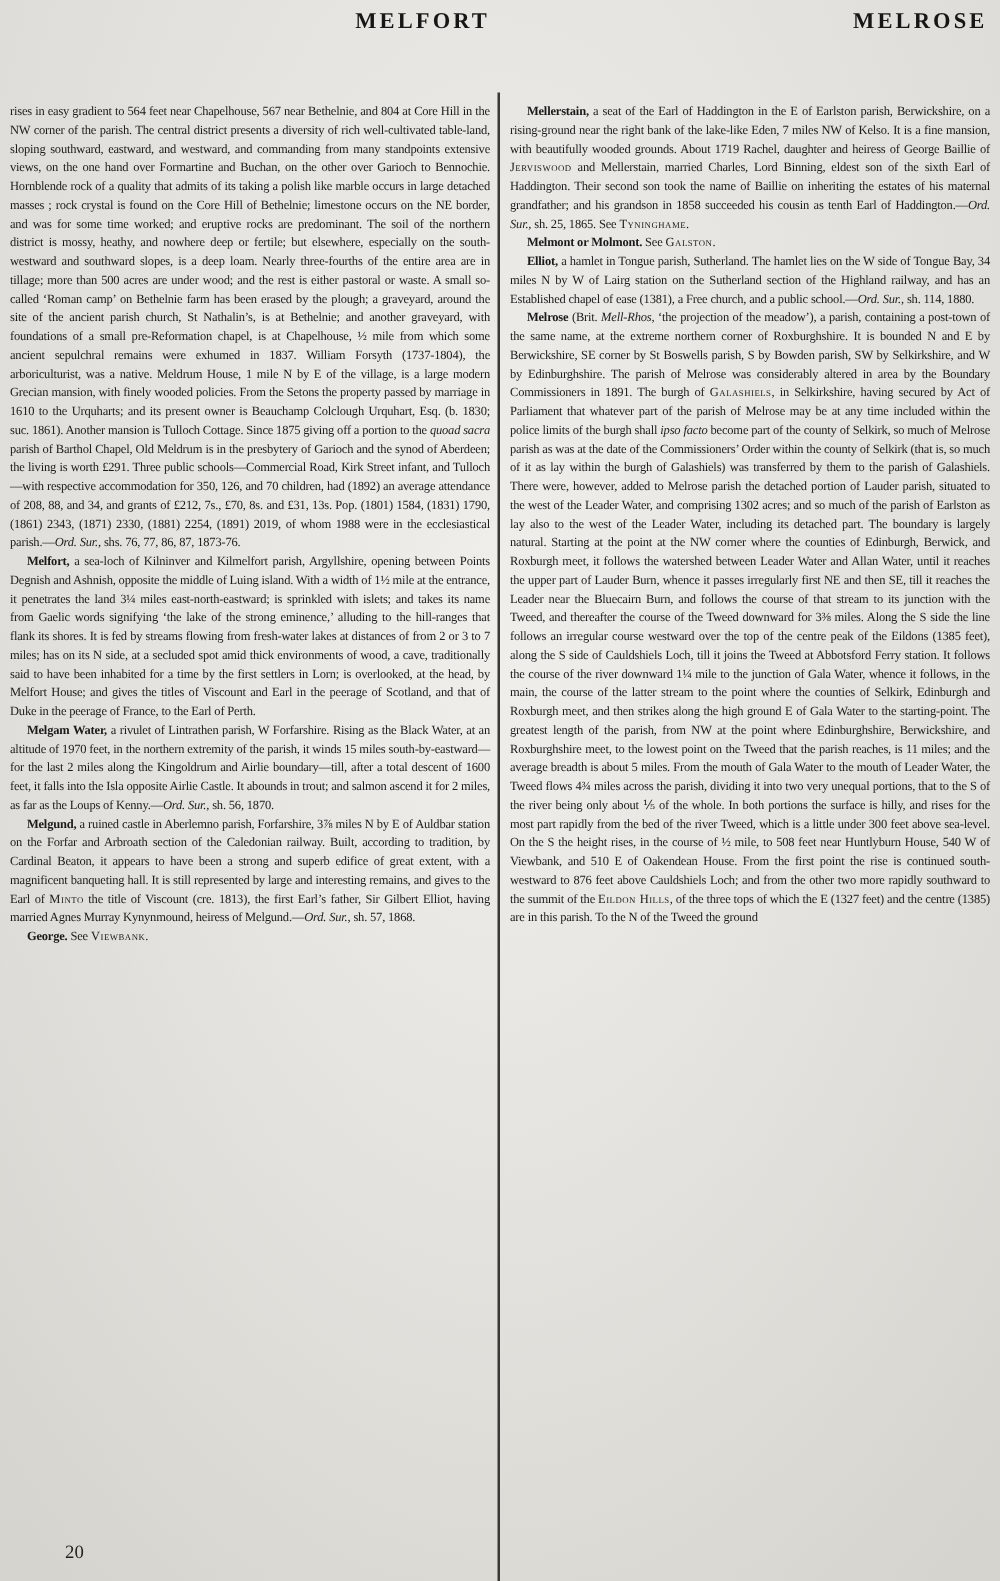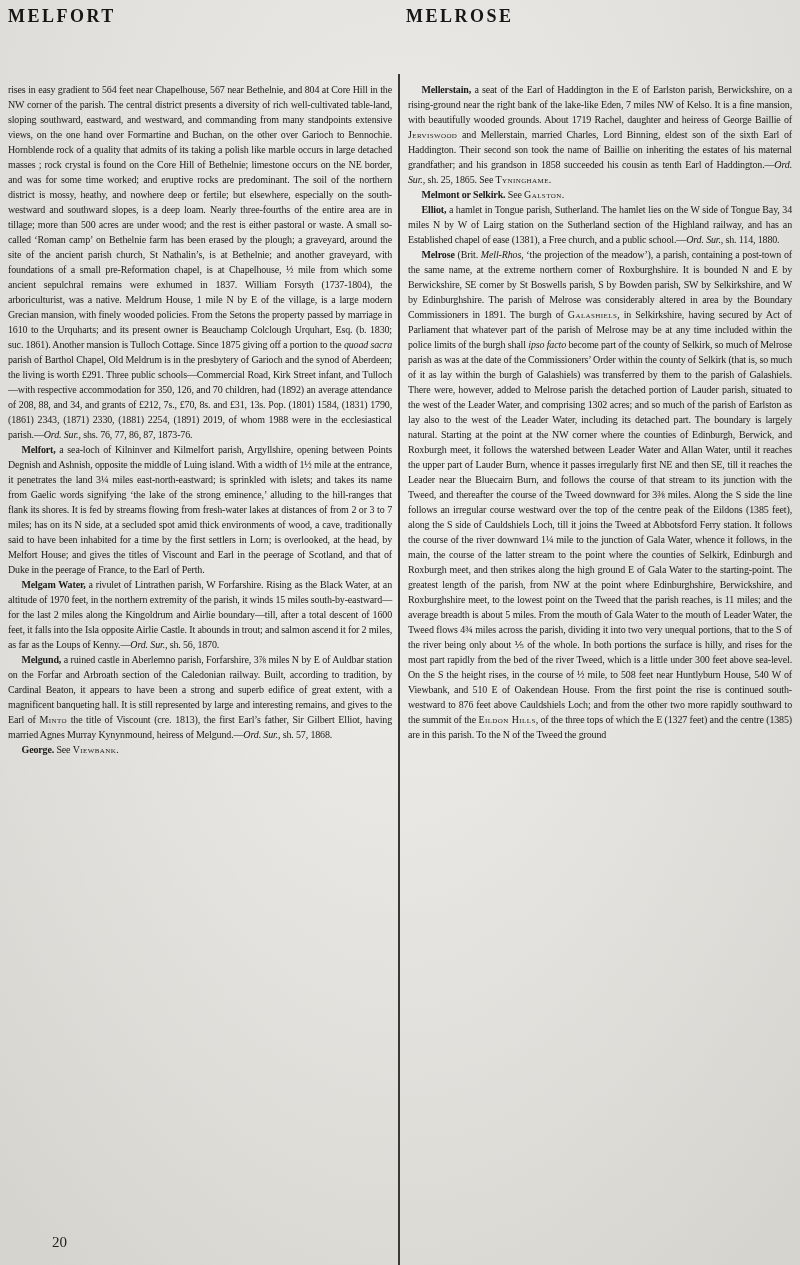--- a/index.html
+++ b/index.html
@@ -11,21 +11,21 @@
     background:
       radial-gradient(ellipse at 50% 40%, rgba(255,255,255,0.35), rgba(0,0,0,0.06) 95%),
       linear-gradient(180deg, #eae8e3 0%, #e7e5e0 55%, #e3e1db 100%);
     color: #1b1a18;
     font-family: "Liberation Serif", "DejaVu Serif", serif;
   }
   .running-head {
     position: absolute;
     top: 6px;
     width: 384px;
-    text-align: left;
+    text-align: right;
     font-weight: bold;
     font-size: 18px;
     letter-spacing: 2.5px;
     color: #171614;
   }
   .running-head.left  { left: 8px; }
   .running-head.right { left: 406px; }
   .divider {
     position: absolute;
     left: 398px;
@@ -69,19 +69,19 @@
 
   <div class="col left">
       <p class="para noindent"><span>rises in easy gradient to 564 feet near Chapelhouse, 567 near Bethelnie, and 804 at Core Hill in the NW corner of the parish.  The central district presents a diversity of rich well-cultivated table-land, sloping southward, eastward, and westward, and commanding from many standpoints extensive views, on the one hand over Formartine and Buchan, on the other over Garioch to Bennochie.  Hornblende rock of a quality that admits of its taking a polish like marble occurs in large detached masses ; rock crystal is found on the Core Hill of Bethelnie; limestone occurs on the NE border, and was for some time worked; and eruptive rocks are predominant.  The soil of the northern district is mossy, heathy, and nowhere deep or fertile; but elsewhere, especially on the south-westward and southward slopes, is a deep loam.  Nearly three-fourths of the entire area are in tillage; more than 500 acres are under wood; and the rest is either pastoral or waste.  A small so-called ‘Roman camp’ on Bethelnie farm has been erased by the plough; a graveyard, around the site of the ancient parish church, St Nathalin’s, is at Bethelnie; and another graveyard, with foundations of a small pre-Reformation chapel, is at Chapelhouse, ½ mile from which some ancient sepulchral remains were exhumed in 1837.  William Forsyth (1737-1804), the arboriculturist, was a native.  Meldrum House, 1 mile N by E of the village, is a large modern Grecian mansion, with finely wooded policies.  From the Setons the property passed by marriage in 1610 to the Urquharts; and its present owner is Beauchamp Colclough Urquhart, Esq. (b. 1830; suc. 1861).  Another mansion is Tulloch Cottage.  Since 1875 giving off a portion to the </span><span class="i">quoad sacra</span><span> parish of Barthol Chapel, Old Meldrum is in the presbytery of Garioch and the synod of Aberdeen; the living is worth £291.  Three public schools—Commercial Road, Kirk Street infant, and Tulloch—with respective accommodation for 350, 126, and 70 children, had (1892) an average attendance of 208, 88, and 34, and grants of £212, 7s., £70, 8s. and £31, 13s.  Pop. (1801) 1584, (1831) 1790, (1861) 2343, (1871) 2330, (1881) 2254, (1891) 2019, of whom 1988 were in the ecclesiastical parish.—</span><span class="i">Ord. Sur.</span><span>, shs. 76, 77, 86, 87, 1873-76.</span></p>
       <p class="para"><span class="b">Melfort,</span><span> a sea-loch of Kilninver and Kilmelfort parish, Argyllshire, opening between Points Degnish and Ashnish, opposite the middle of Luing island.  With a width of 1½ mile at the entrance, it penetrates the land 3¼ miles east-north-eastward; is sprinkled with islets; and takes its name from Gaelic words signifying ‘the lake of the strong eminence,’ alluding to the hill-ranges that flank its shores.  It is fed by streams flowing from fresh-water lakes at distances of from 2 or 3 to 7 miles; has on its N side, at a secluded spot amid thick environments of wood, a cave, traditionally said to have been inhabited for a time by the first settlers in Lorn; is overlooked, at the head, by Melfort House; and gives the titles of Viscount and Earl in the peerage of Scotland, and that of Duke in the peerage of France, to the Earl of Perth.</span></p>
       <p class="para"><span class="b">Melgam Water,</span><span> a rivulet of Lintrathen parish, W Forfarshire.  Rising as the Black Water, at an altitude of 1970 feet, in the northern extremity of the parish, it winds 15 miles south-by-eastward—for the last 2 miles along the Kingoldrum and Airlie boundary—till, after a total descent of 1600 feet, it falls into the Isla opposite Airlie Castle.  It abounds in trout; and salmon ascend it for 2 miles, as far as the Loups of Kenny.—</span><span class="i">Ord. Sur.</span><span>, sh. 56, 1870.</span></p>
       <p class="para"><span class="b">Melgund,</span><span> a ruined castle in Aberlemno parish, Forfarshire, 3⅞ miles N by E of Auldbar station on the Forfar and Arbroath section of the Caledonian railway.  Built, according to tradition, by Cardinal Beaton, it appears to have been a strong and superb edifice of great extent, with a magnificent banqueting hall.  It is still represented by large and interesting remains, and gives to the Earl of </span><span class="sc">Minto</span><span> the title of Viscount (cre. 1813), the first Earl’s father, Sir Gilbert Elliot, having married Agnes Murray Kynynmound, heiress of Melgund.—</span><span class="i">Ord. Sur.</span><span>, sh. 57, 1868.</span></p>
       <p class="para"><span class="b">George.</span><span>  See </span><span class="sc">Viewbank</span><span>.</span></p>
     </div>
   <div class="col right">
       <p class="para"><span class="b">Mellerstain,</span><span> a seat of the Earl of Haddington in the E of Earlston parish, Berwickshire, on a rising-ground near the right bank of the lake-like Eden, 7 miles NW of Kelso.  It is a fine mansion, with beautifully wooded grounds.  About 1719 Rachel, daughter and heiress of George Baillie of </span><span class="sc">Jerviswood</span><span> and Mellerstain, married Charles, Lord Binning, eldest son of the sixth Earl of Haddington.  Their second son took the name of Baillie on inheriting the estates of his maternal grandfather; and his grandson in 1858 succeeded his cousin as tenth Earl of Haddington.—</span><span class="i">Ord. Sur.</span><span>, sh. 25, 1865.  See </span><span class="sc">Tyninghame</span><span>.</span></p>
-      <p class="para"><span class="b">Melmont or Selkirk.</span><span>  See </span><span class="sc">Galston</span><span>.</span></p>
+      <p class="para"><span class="b">Melmont or Molmont.</span><span>  See </span><span class="sc">Galston</span><span>.</span></p>
       <p class="para"><span class="b">Elliot,</span><span> a hamlet in Tongue parish, Sutherland.  The hamlet lies on the W side of Tongue Bay, 34 miles N by W of Lairg station on the Sutherland section of the Highland railway, and has an Established chapel of ease (1381), a Free church, and a public school.—</span><span class="i">Ord. Sur.</span><span>, sh. 114, 1880.</span></p>
       <p class="para"><span class="b">Melrose</span><span> (Brit. </span><span class="i">Mell-Rhos</span><span>, ‘the projection of the meadow’), a parish, containing a post-town of the same name, at the extreme northern corner of Roxburghshire.  It is bounded N and E by Berwickshire, SE corner by St Boswells parish, S by Bowden parish, SW by Selkirkshire, and W by Edinburghshire.  The parish of Melrose was considerably altered in area by the Boundary Commissioners in 1891.  The burgh of </span><span class="sc">Galashiels</span><span>, in Selkirkshire, having secured by Act of Parliament that whatever part of the parish of Melrose may be at any time included within the police limits of the burgh shall </span><span class="i">ipso facto</span><span> become part of the county of Selkirk, so much of Melrose parish as was at the date of the Commissioners’ Order within the county of Selkirk (that is, so much of it as lay within the burgh of Galashiels) was transferred by them to the parish of Galashiels.  There were, however, added to Melrose parish the detached portion of Lauder parish, situated to the west of the Leader Water, and comprising 1302 acres; and so much of the parish of Earlston as lay also to the west of the Leader Water, including its detached part.  The boundary is largely natural.  Starting at the point at the NW corner where the counties of Edinburgh, Berwick, and Roxburgh meet, it follows the watershed between Leader Water and Allan Water, until it reaches the upper part of Lauder Burn, whence it passes irregularly first NE and then SE, till it reaches the Leader near the Bluecairn Burn, and follows the course of that stream to its junction with the Tweed, and thereafter the course of the Tweed downward for 3⅜ miles.  Along the S side the line follows an irregular course westward over the top of the centre peak of the Eildons (1385 feet), along the S side of Cauldshiels Loch, till it joins the Tweed at Abbotsford Ferry station.  It follows the course of the river downward 1¼ mile to the junction of Gala Water, whence it follows, in the main, the course of the latter stream to the point where the counties of Selkirk, Edinburgh and Roxburgh meet, and then strikes along the high ground E of Gala Water to the starting-point.  The greatest length of the parish, from NW at the point where Edinburghshire, Berwickshire, and Roxburghshire meet, to the lowest point on the Tweed that the parish reaches, is 11 miles; and the average breadth is about 5 miles.  From the mouth of Gala Water to the mouth of Leader Water, the Tweed flows 4¾ miles across the parish, dividing it into two very unequal portions, that to the S of the river being only about ⅕ of the whole.  In both portions the surface is hilly, and rises for the most part rapidly from the bed of the river Tweed, which is a little under 300 feet above sea-level.  On the S the height rises, in the course of ½ mile, to 508 feet near Huntlyburn House, 540 W of Viewbank, and 510 E of Oakendean House.  From the first point the rise is continued south-westward to 876 feet above Cauldshiels Loch; and from the other two more rapidly southward to the summit of the </span><span class="sc">Eildon Hills</span><span>, of the three tops of which the E (1327 feet) and the centre (1385) are in this parish.  To the N of the Tweed the ground</span></p>
     </div>
 
   <div class="page-number">20</div>
 </div>
 
 </body></html>

